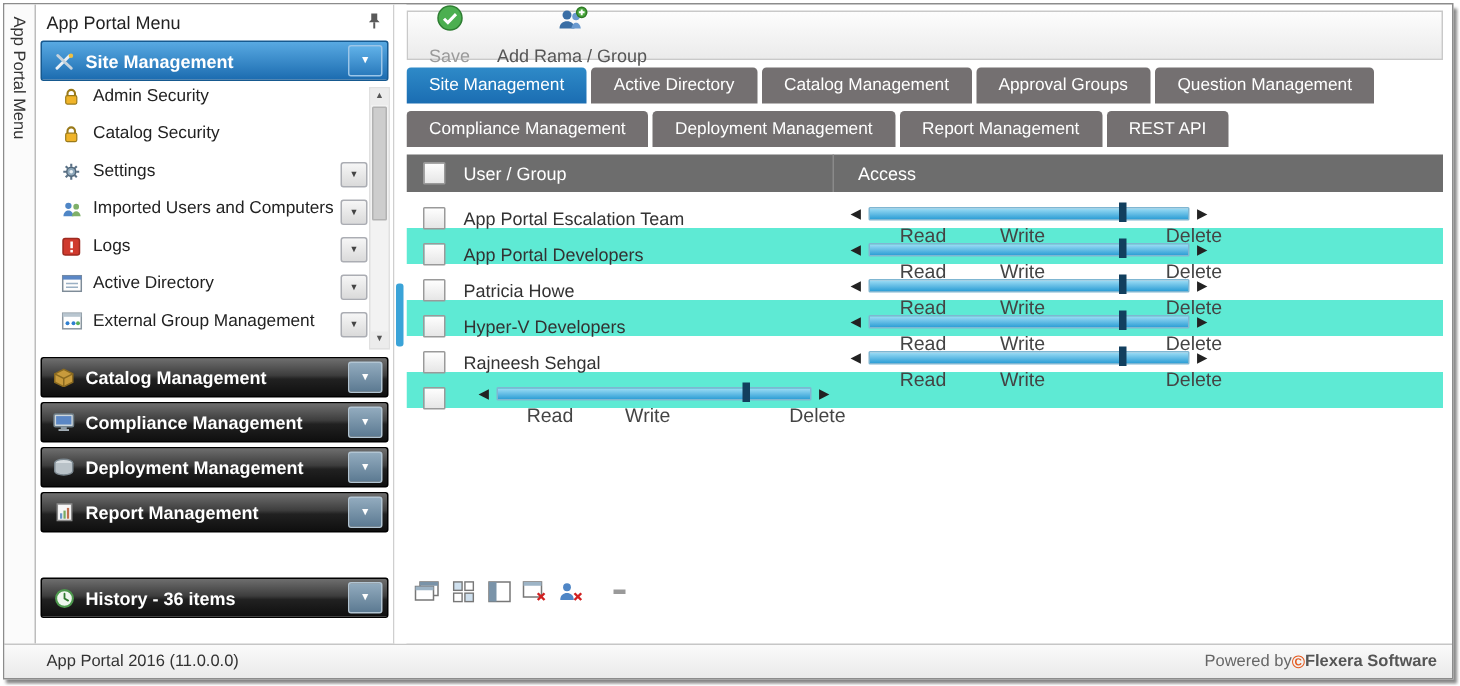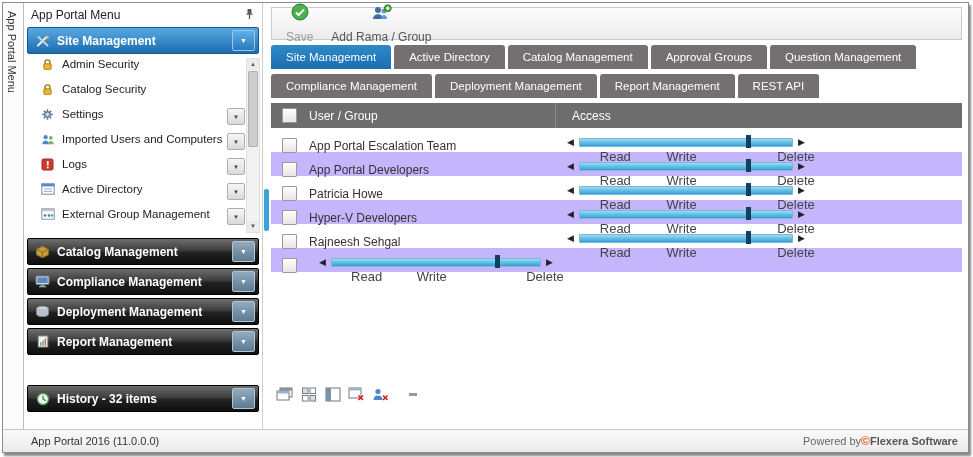--- a/index.html
+++ b/index.html
@@ -59,21 +59,21 @@
 
   .grid{margin-top:5px;flex:none;}
   .thead{display:grid;grid-template-columns:36px 248px 1fr;background:#6d6d6d;color:#fff;
          height:25px;align-items:center;font-size:12px;}
   .col-access{border-left:1px solid #8a8a8a;padding-left:16px;height:100%;display:flex;align-items:center;}
   .col-user{padding-left:2px;}
   .chk-cell{display:flex;justify-content:center;align-items:center;}
   .checkbox{width:13px;height:13px;border:1px solid #9a9a9a;border-radius:1px;
             background:linear-gradient(#fefefe,#e6e6e6);display:inline-block;}
   .row{display:grid;grid-template-columns:36px 248px 1fr;height:24px;align-items:center;font-size:12px;color:#333;}
-  .row.alt{background:#c4b5fd;}
+  .row.alt{background:#5eead4;}
   .row-name{padding-left:2px;white-space:nowrap;overflow:hidden;}
 
   .access{display:flex;align-items:flex-start;height:100%;padding-left:10px;padding-top:7px;box-sizing:border-box;}
   .slider-arrow{font-size:9px;color:#222;line-height:13px;margin-top:1px;padding:0 2px;}
   .slider-box{position:relative;width:214px;height:28px;margin:0 3px;}
   .slider-track{position:absolute;top:3px;left:0;right:0;height:7px;border:1px solid #7fb6d2;border-radius:1px;
                 background:linear-gradient(#9bdcf5,#2f9fd6);}
   .slider-handle{position:absolute;top:0;left:78%;width:5px;height:13px;background:#123f5e;}
   .slider-labels{position:absolute;top:14px;left:0;right:0;height:12px;font-size:13px;color:#444;}
   .slider-labels span{position:absolute;transform:translateX(-50%);white-space:nowrap;}
@@ -256,21 +256,21 @@
 
       <div class="sidebar-spacer"></div>
 
       <div class="acc-header acc-dark">
         <span class="sicon">
           <svg width="14" height="14" viewBox="0 0 14 14">
               <circle cx="7" cy="7" r="5.6" fill="#eef7ee" stroke="#4e9a4e" stroke-width="1.4"></circle>
               <path d="M7 3.8V7l2.4 1.4" stroke="#2e7a2e" stroke-width="1.2" fill="none" stroke-linecap="round"></path>
             </svg>
         </span>
-        <span class="acc-label">History - 32 items</span>
+        <span class="acc-label">History - 36 items</span>
         <span class="acc-dd steel">▼</span>
       </div>
       <div class="sidebar-bottom-pad"></div>
     </div>
 
     <div class="gutter">
       <div class="gutter-thumb"></div>
     </div>
 
     <div class="main">

